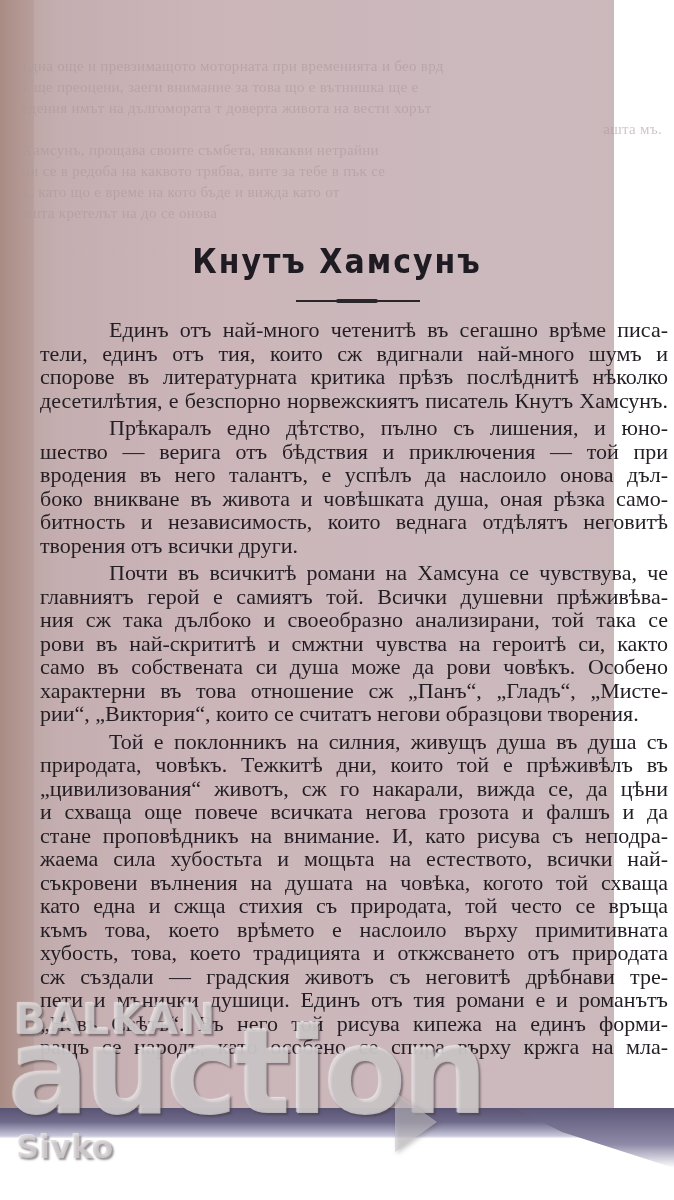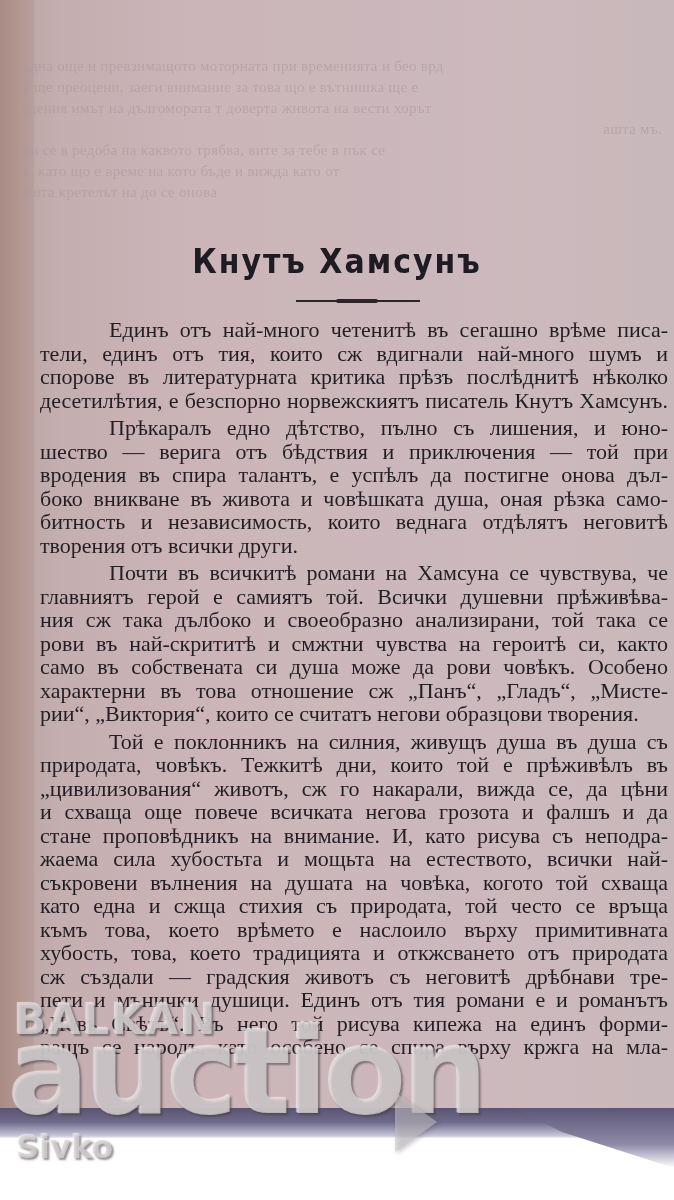--- a/index.html
+++ b/index.html
@@ -2,21 +2,21 @@
 <html><head>
 <meta charset="utf-8">
 <style>
   html, body { margin: 0; padding: 0; }
   body {
     width: 674px; height: 1200px; overflow: hidden; position: relative;
     background: #ffffff;
     font-family: "Liberation Serif", "DejaVu Serif", serif;
   }
   .page {
-    position: absolute; left: 0; top: 0; width: 674px; height: 1108px;
+    position: absolute; left: 0; top: 0; width: 614px; height: 1108px;
     background: linear-gradient(90deg, #b59a94 0px, #bda7a6 30px, #c4aeb0 60px, #cbb5b9 200px, #ccb9bd 500px, #c9b8bb 674px);
   }
   .page-edge-left {
     position: absolute; left: 0; top: 0; width: 34px; height: 1108px;
     background: linear-gradient(90deg, #a98c84, #b89f9c);
   }
   .shadow-band {
     position: absolute; left: 0; top: 1108px; width: 674px; height: 30px;
     background: linear-gradient(180deg, #5a5474 0px, #6e6a8a 14px, #c9c8dc 28px, #f3f2f8 30px);
   }
@@ -74,20 +74,21 @@
 <body>
 
 <div class="page">
   <div class="page-edge-left"></div>
 
   <div class="bleed">
     <div>ъдна още и превзимащото моторната при временията и бео врд</div>
     <div>ъ ще преоцени, заеги внимание за това що е вътнишка ще е</div>
     <div>едения имът на дългомората т доверта живота на вести хорът</div>
     <div style="text-align:right">ашта мъ.</div>
+    <div>Хамсунъ, прощава своите съмбета, някакви нетрайни</div>
     <div>ни се в редоба на каквото трябва, вите за тебе в пък се</div>
     <div>ъ, като що е време на кото бъде и вижда като от</div>
     <div>ашта кретелът на до се онова</div>
   </div>
 
   <div class="title">Кнутъ Хамсунъ</div>
 
   <div class="ornament">
     <div class="line l"></div>
     <div class="line c"></div>
@@ -99,21 +100,21 @@
       <span class="line-row indent">Единъ отъ най-много четенитѣ въ сегашно врѣме писа-</span>
       <span class="line-row">тели, единъ отъ тия, които сж вдигнали най-много шумъ и</span>
       <span class="line-row">спорове въ литературната критика прѣзъ послѣднитѣ нѣколко</span>
       <span class="line-row">десетилѣтия, е безспорно норвежскиятъ писатель Кнутъ Хамсунъ.</span>
     </div>
     <div class="para-gap"></div>
 
     <div>
       <span class="line-row indent">Прѣкаралъ едно дѣтство, пълно съ лишения, и юно-</span>
       <span class="line-row">шество — верига отъ бѣдствия и приключения — той при</span>
-      <span class="line-row">вродения въ спира талантъ, е успѣлъ да постигне онова дъл-</span>
+      <span class="line-row">вродения въ него талантъ, е успѣлъ да наслоило онова дъл-</span>
       <span class="line-row">боко вникване въ живота и човѣшката душа, оная рѣзка само-</span>
       <span class="line-row">битность и независимость, които веднага отдѣлятъ неговитѣ</span>
       <span class="line-row last">творения отъ всички други.</span>
     </div>
     <div class="para-gap"></div>
 
     <div>
       <span class="line-row indent">Почти въ всичкитѣ романи на Хамсуна се чувствува, че</span>
       <span class="line-row">главниятъ герой е самиятъ той. Всички душевни прѣживѣва-</span>
       <span class="line-row">ния сж така дълбоко и своеобразно анализирани, той така се</span>

